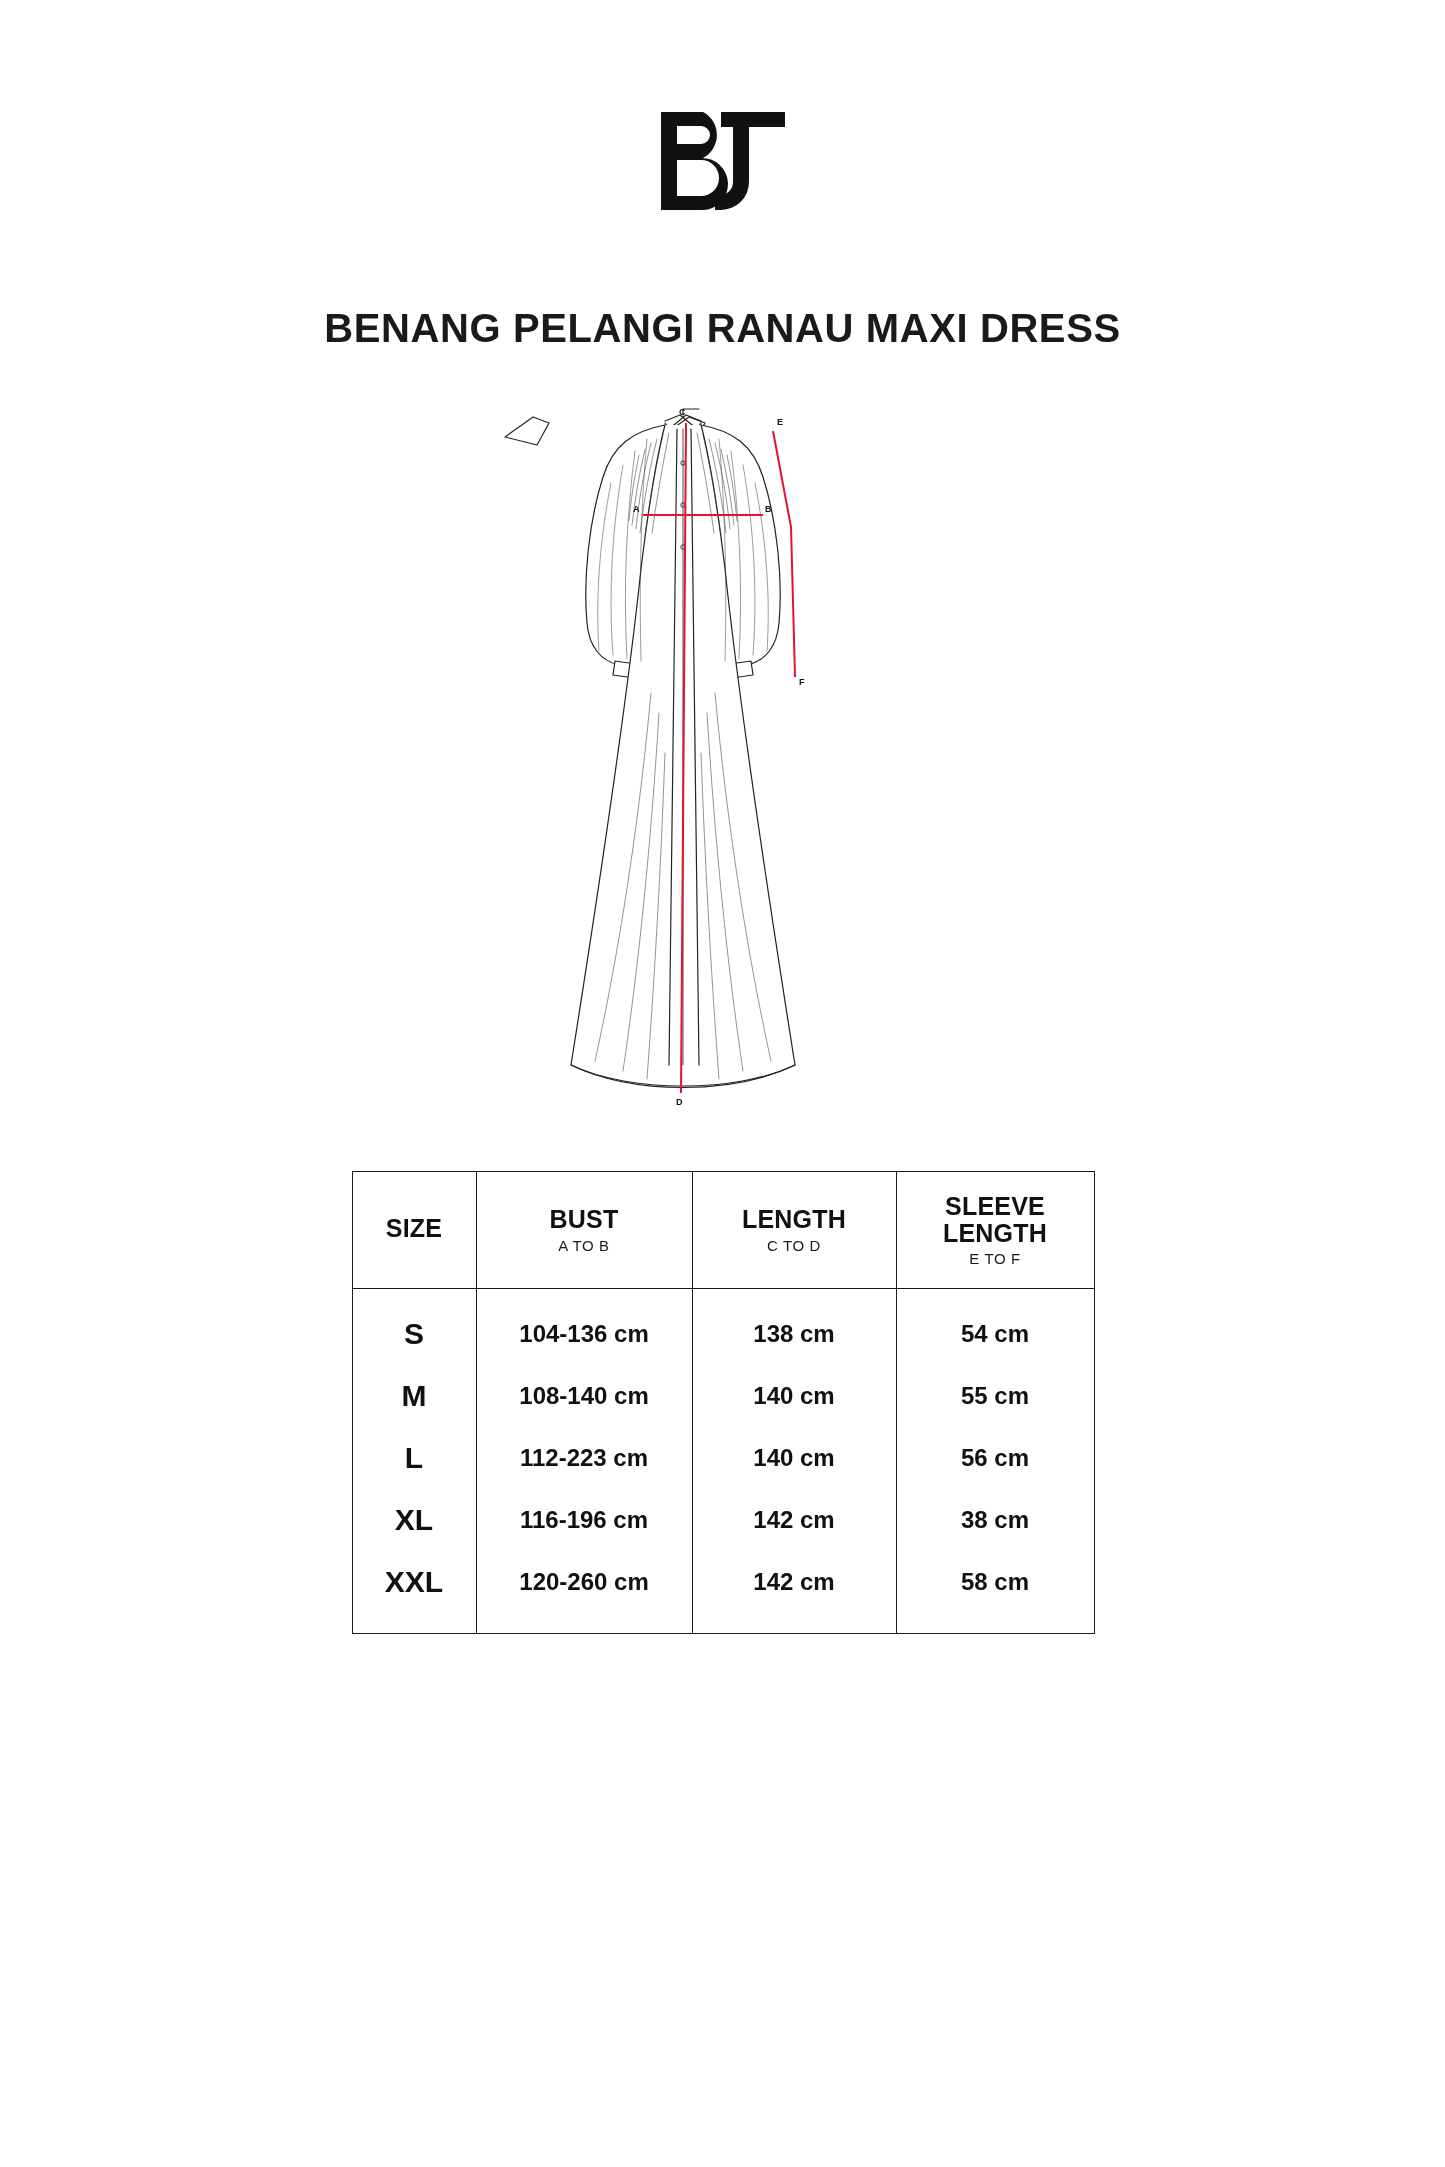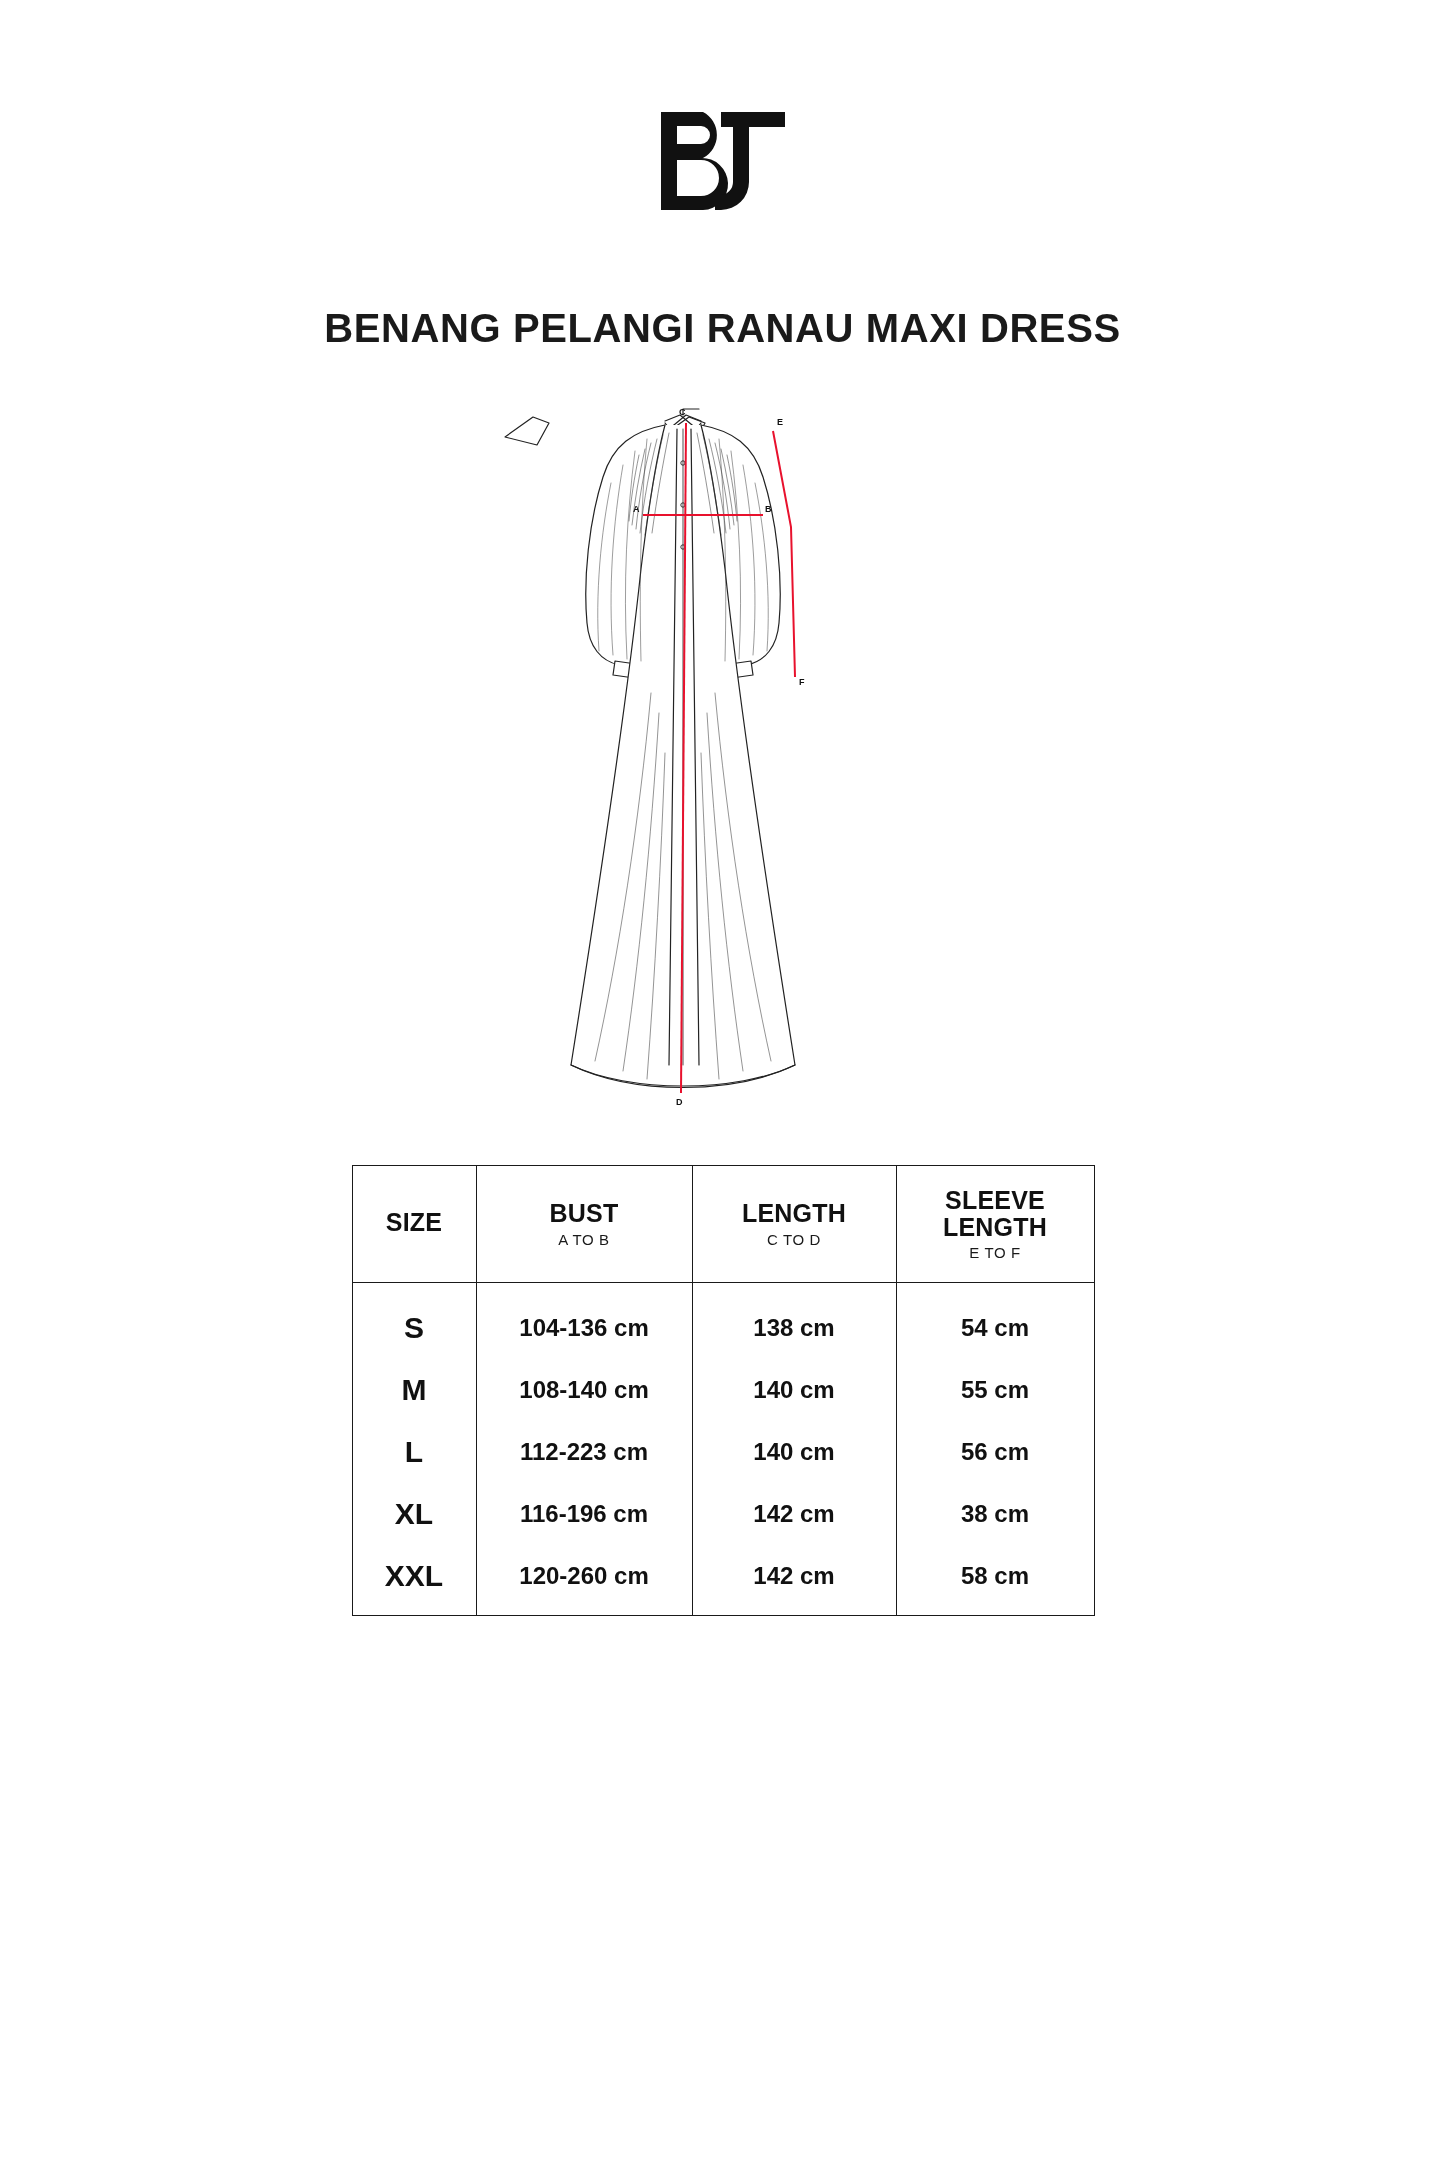--- a/index.html
+++ b/index.html
@@ -50,21 +50,21 @@
     width: 1445px;
     height: 760px;
     display: flex;
     justify-content: center;
     align-items: flex-start;
   }
   .illo-wrap svg { display: block; }
 
   
   .table-wrap {
-    margin-top: 12px;
+    margin-top: 18px;
     width: 742px;
   }
   table.size-table {
     border-collapse: collapse;
     width: 742px;
     table-layout: fixed;
   }
   table.size-table th,
   table.size-table td {
     border: 1.5px solid #1a1a1a;
@@ -110,21 +110,21 @@
     border-top: none;
     border-bottom: none;
   }
   table.size-table tbody tr:last-child td {
     border-bottom: 1.5px solid #1a1a1a;
   }
   table.size-table tbody tr:first-child td {
     border-top: 1.5px solid #1a1a1a;
   }
   tbody tr:first-child td { padding-top: 14px; }
-  tbody tr:last-child td { padding-bottom: 8px; }
+  tbody tr:last-child td { padding-bottom: 20px; }
 </style>
 </head>
 <body>
 
 <div class="page">
 
   <div class="logo-wrap">
     <svg width="132" height="106" viewBox="0 0 132 106">
       <g fill="#111111">
 

